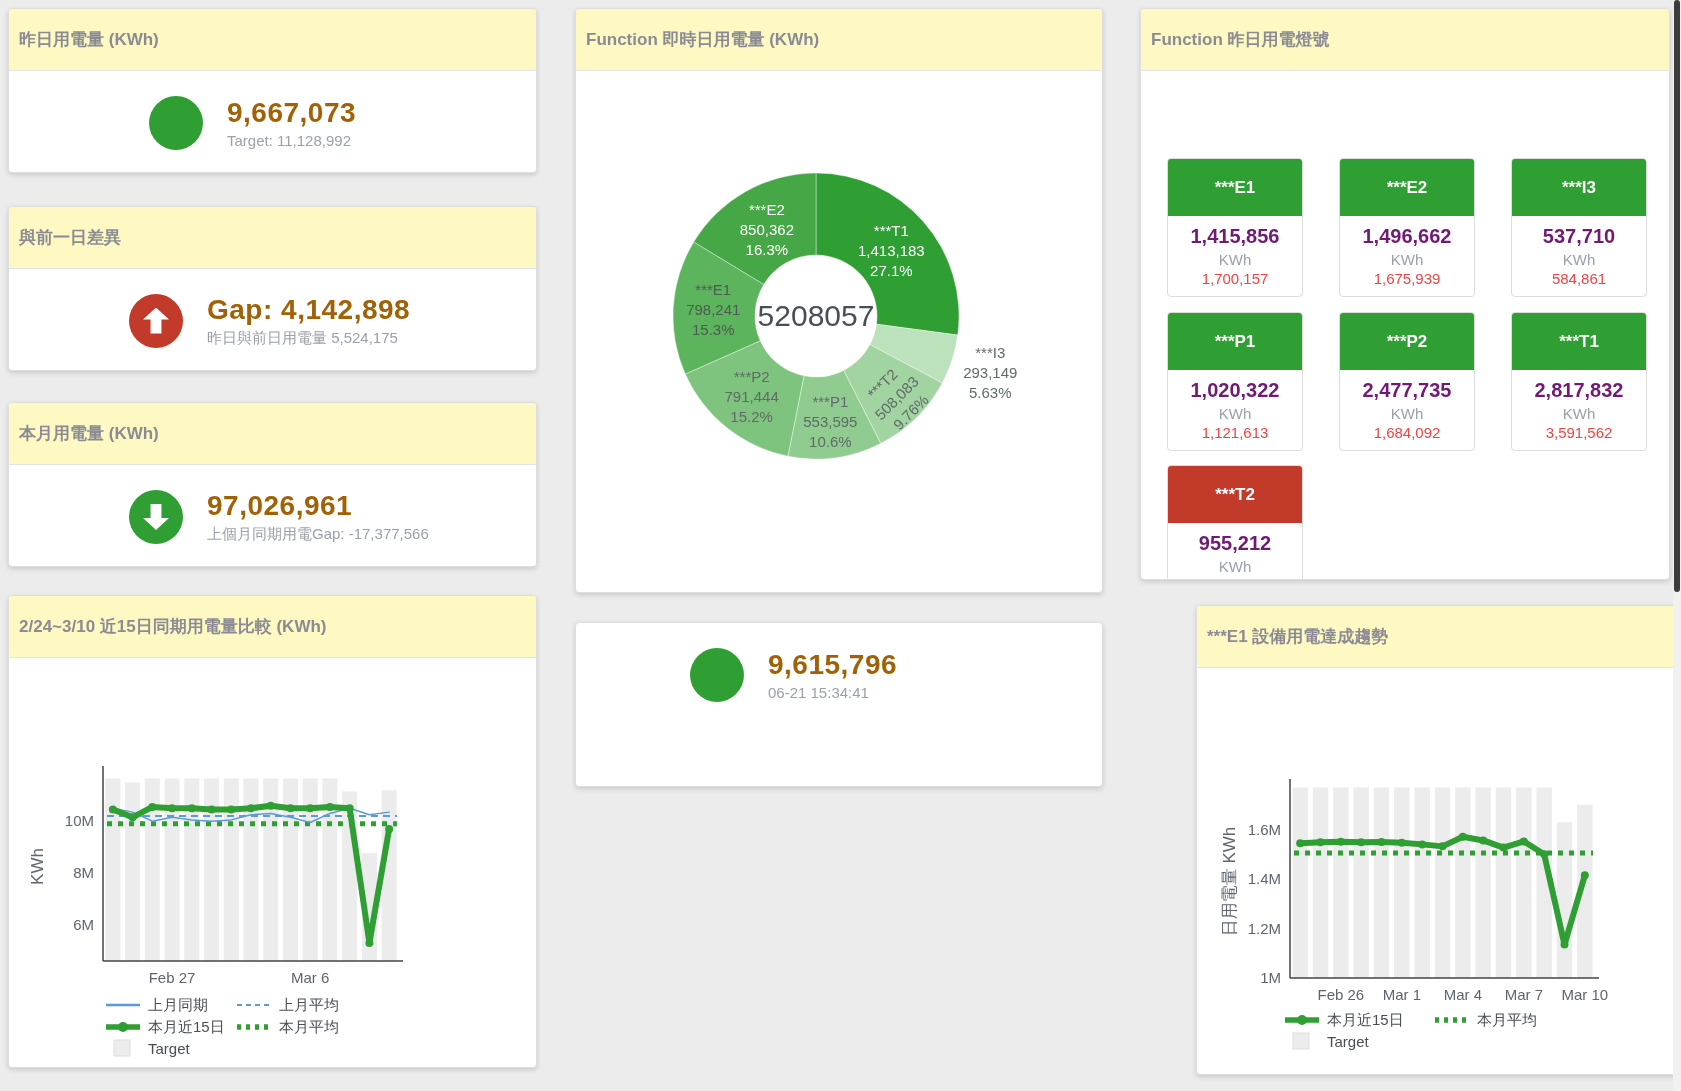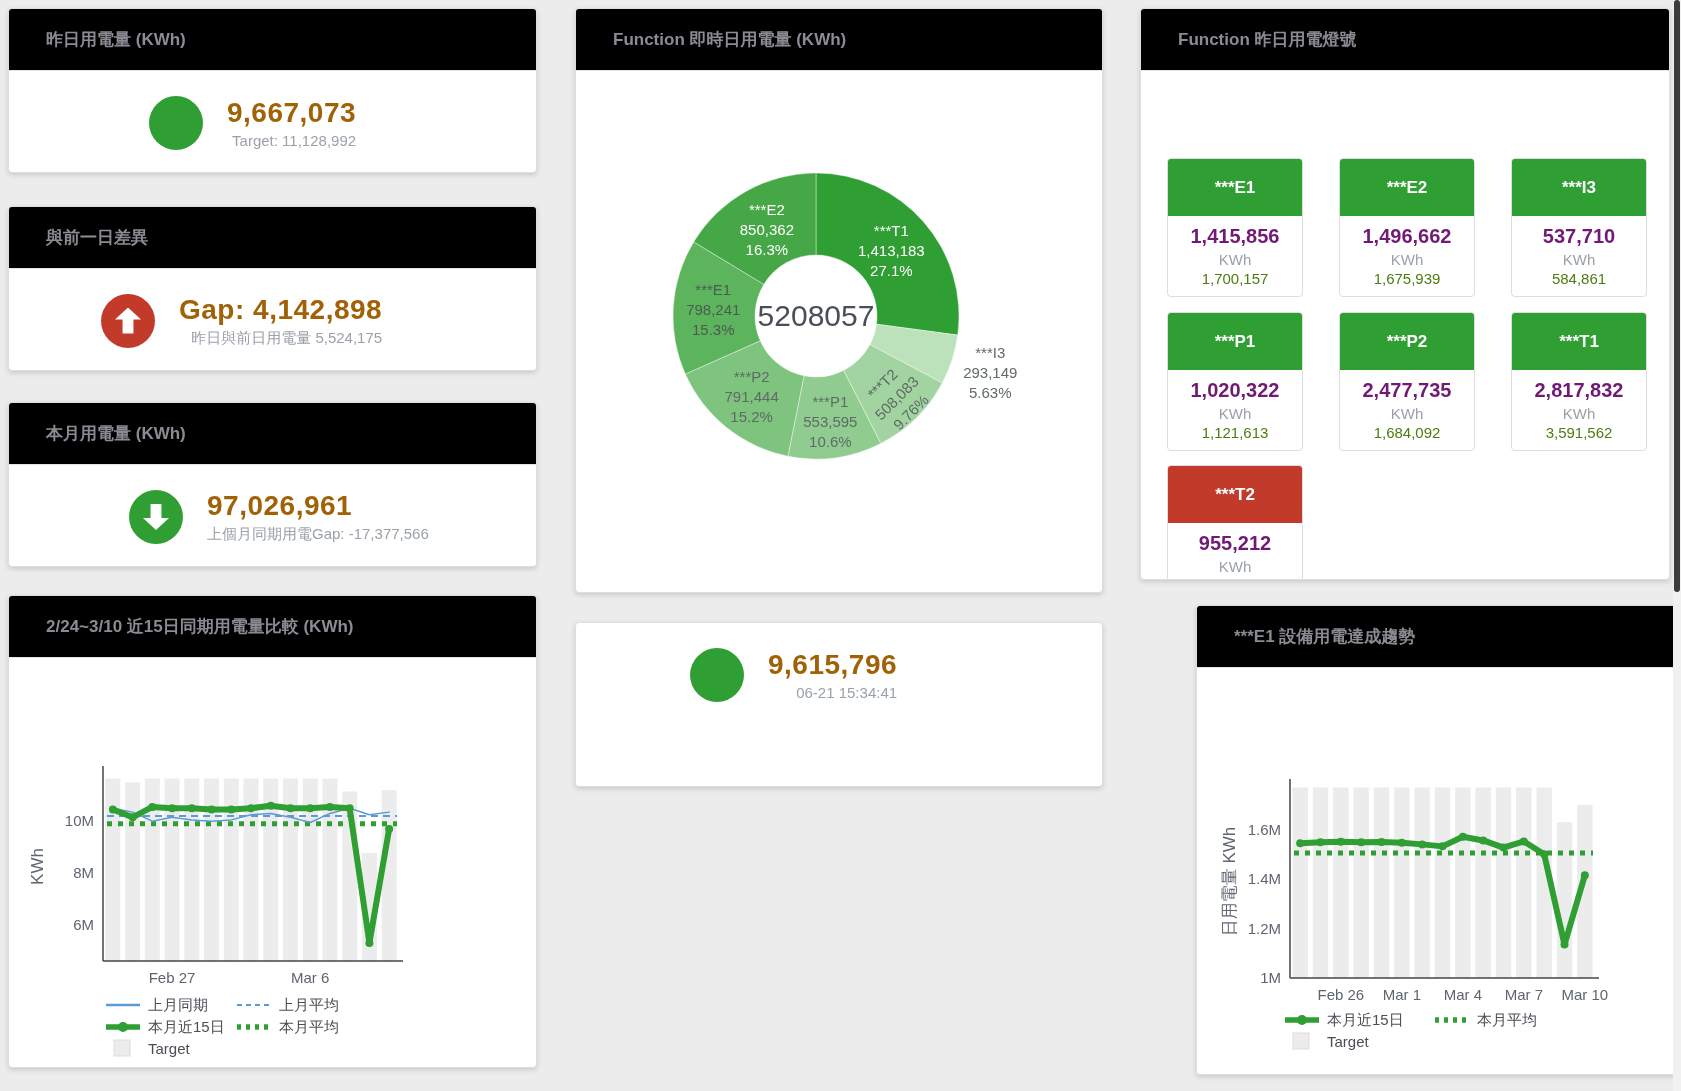--- a/index.html
+++ b/index.html
@@ -7,68 +7,68 @@
     width:1681px;height:1091px;position:relative;overflow:hidden;
     background:#ececec;
     font-family:"Liberation Sans","DejaVu Sans",sans-serif;
     -webkit-font-smoothing:antialiased;
   }
   .card{
     position:absolute;background:#fff;border:1px solid #dedede;border-radius:4px;
     box-shadow:0 2px 5px rgba(0,0,0,.15);box-sizing:border-box;overflow:hidden;
   }
   .card-header{
-    height:61px;line-height:61px;padding-left:37px;background:#000000;
+    height:61px;line-height:61px;padding-left:10px;background:#fef9c3;
     border-bottom:1px solid #e4e4e4;
     font-size:17px;font-weight:700;color:#8b8b94;
     white-space:nowrap;
   }
   .stat-body{display:flex;align-items:center;height:103px;}
   .stat-icon{
     width:54px;height:54px;border-radius:50%;flex:0 0 auto;
     display:flex;align-items:center;justify-content:center;
   }
   .stat-icon .arrow{display:none;width:26px;height:26px;background:#fff;
     clip-path:polygon(50% 0,100% 46%,71% 46%,71% 100%,29% 100%,29% 46%,0 46%);}
   .stat-icon.up .arrow{display:block;}
   .stat-icon.down .arrow{display:block;transform:rotate(180deg);}
   .stat-text{margin-left:24px;}
   .stat-value{font-size:28px;font-weight:700;color:#a16207;letter-spacing:.5px;}
-  .stat-sub{font-size:15px;color:#9aa1a9;margin-top:3px;text-align:right;}
+  .stat-sub{font-size:15px;color:#9aa1a9;margin-top:3px;}
   
   .tiles{position:relative;width:100%;height:100%;}
   .tile{
     position:absolute;width:136px;border:1px solid #ddd;border-radius:4px;
     background:#fff;box-sizing:border-box;text-align:center;overflow:hidden;
   }
   .tile-head{height:57px;line-height:57px;color:#fff;font-size:17px;font-weight:700;}
   .tile-value{font-size:20px;font-weight:700;color:#701a75;margin-top:9px;}
   .tile-unit{font-size:15px;color:#9aa1a9;margin-top:3px;}
-  .tile-target{font-size:15px;color:#4d7c0f;margin-top:2px;margin-bottom:9px;}
+  .tile-target{font-size:15px;color:#ef4444;margin-top:2px;margin-bottom:9px;}
   svg text{font-family:"Liberation Sans","DejaVu Sans",sans-serif;}
   .vscrollbar{position:absolute;right:0;top:0;width:8px;height:1091px;background:#f1f1f1;}
   .vscroll-thumb{position:absolute;left:1px;top:0;width:6px;height:592px;background:#3c3c3c;border-radius:3px;}
 </style>
 </head>
 <body>
 
 <div class="card" style="left:8px;top:8px;width:529px;height:165px;">
   <div class="card-header">昨日用電量 (KWh)</div>
   <div class="stat-body" style="padding-left:140px;">
     <div class="stat-icon" style="background: rgb(47, 158, 51);"></div>
     <div class="stat-text">
       <div class="stat-value">9,667,073</div>
       <div class="stat-sub">Target: 11,128,992</div>
     </div>
   </div>
 </div>
 
 <div class="card" style="left:8px;top:206px;width:529px;height:165px;">
   <div class="card-header">與前一日差異</div>
-  <div class="stat-body" style="padding-left:92px;">
+  <div class="stat-body" style="padding-left:120px;">
     <div class="stat-icon up" style="background: rgb(194, 58, 42);">
         <span class="arrow"></span>
       </div>
     <div class="stat-text">
       <div class="stat-value">Gap: 4,142,898</div>
       <div class="stat-sub">昨日與前日用電量 5,524,175</div>
     </div>
   </div>
 </div>
 

